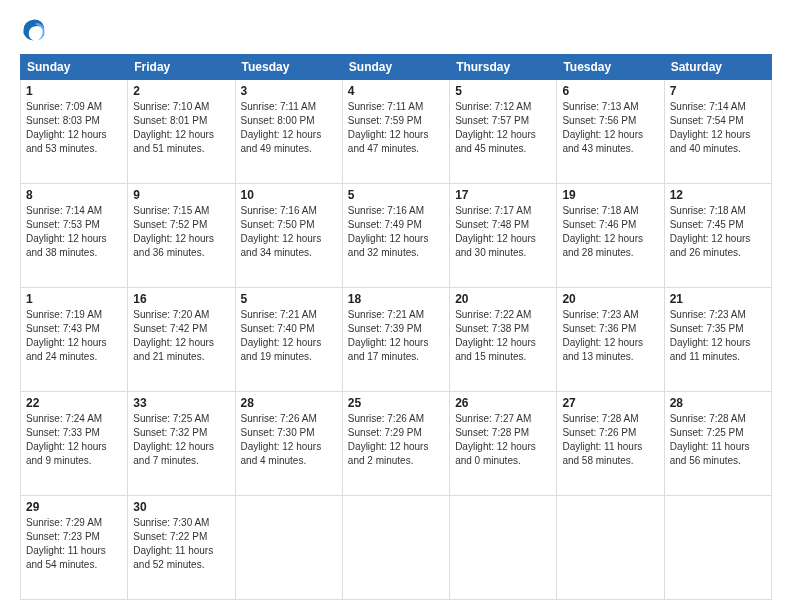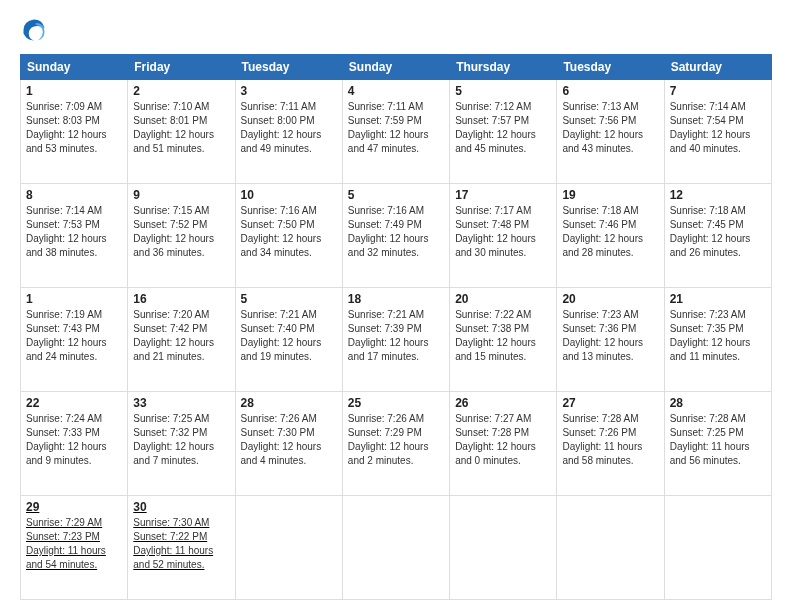--- a/index.html
+++ b/index.html
@@ -71,21 +71,20 @@
     }
     .calendar td {
       vertical-align: top;
       padding: 4px 5px;
       border: 1px solid #ddd;
       height: 80px;
       background: #fff;
     }
     .calendar tr:last-child td {
       height: 72px;
-      text-decoration: underline;
     }
     .day-num {
       font-weight: bold;
       font-size: 12px;
       display: block;
       margin-bottom: 2px;
       color: #222;
     }
     .day-info {
       font-size: 10px;

